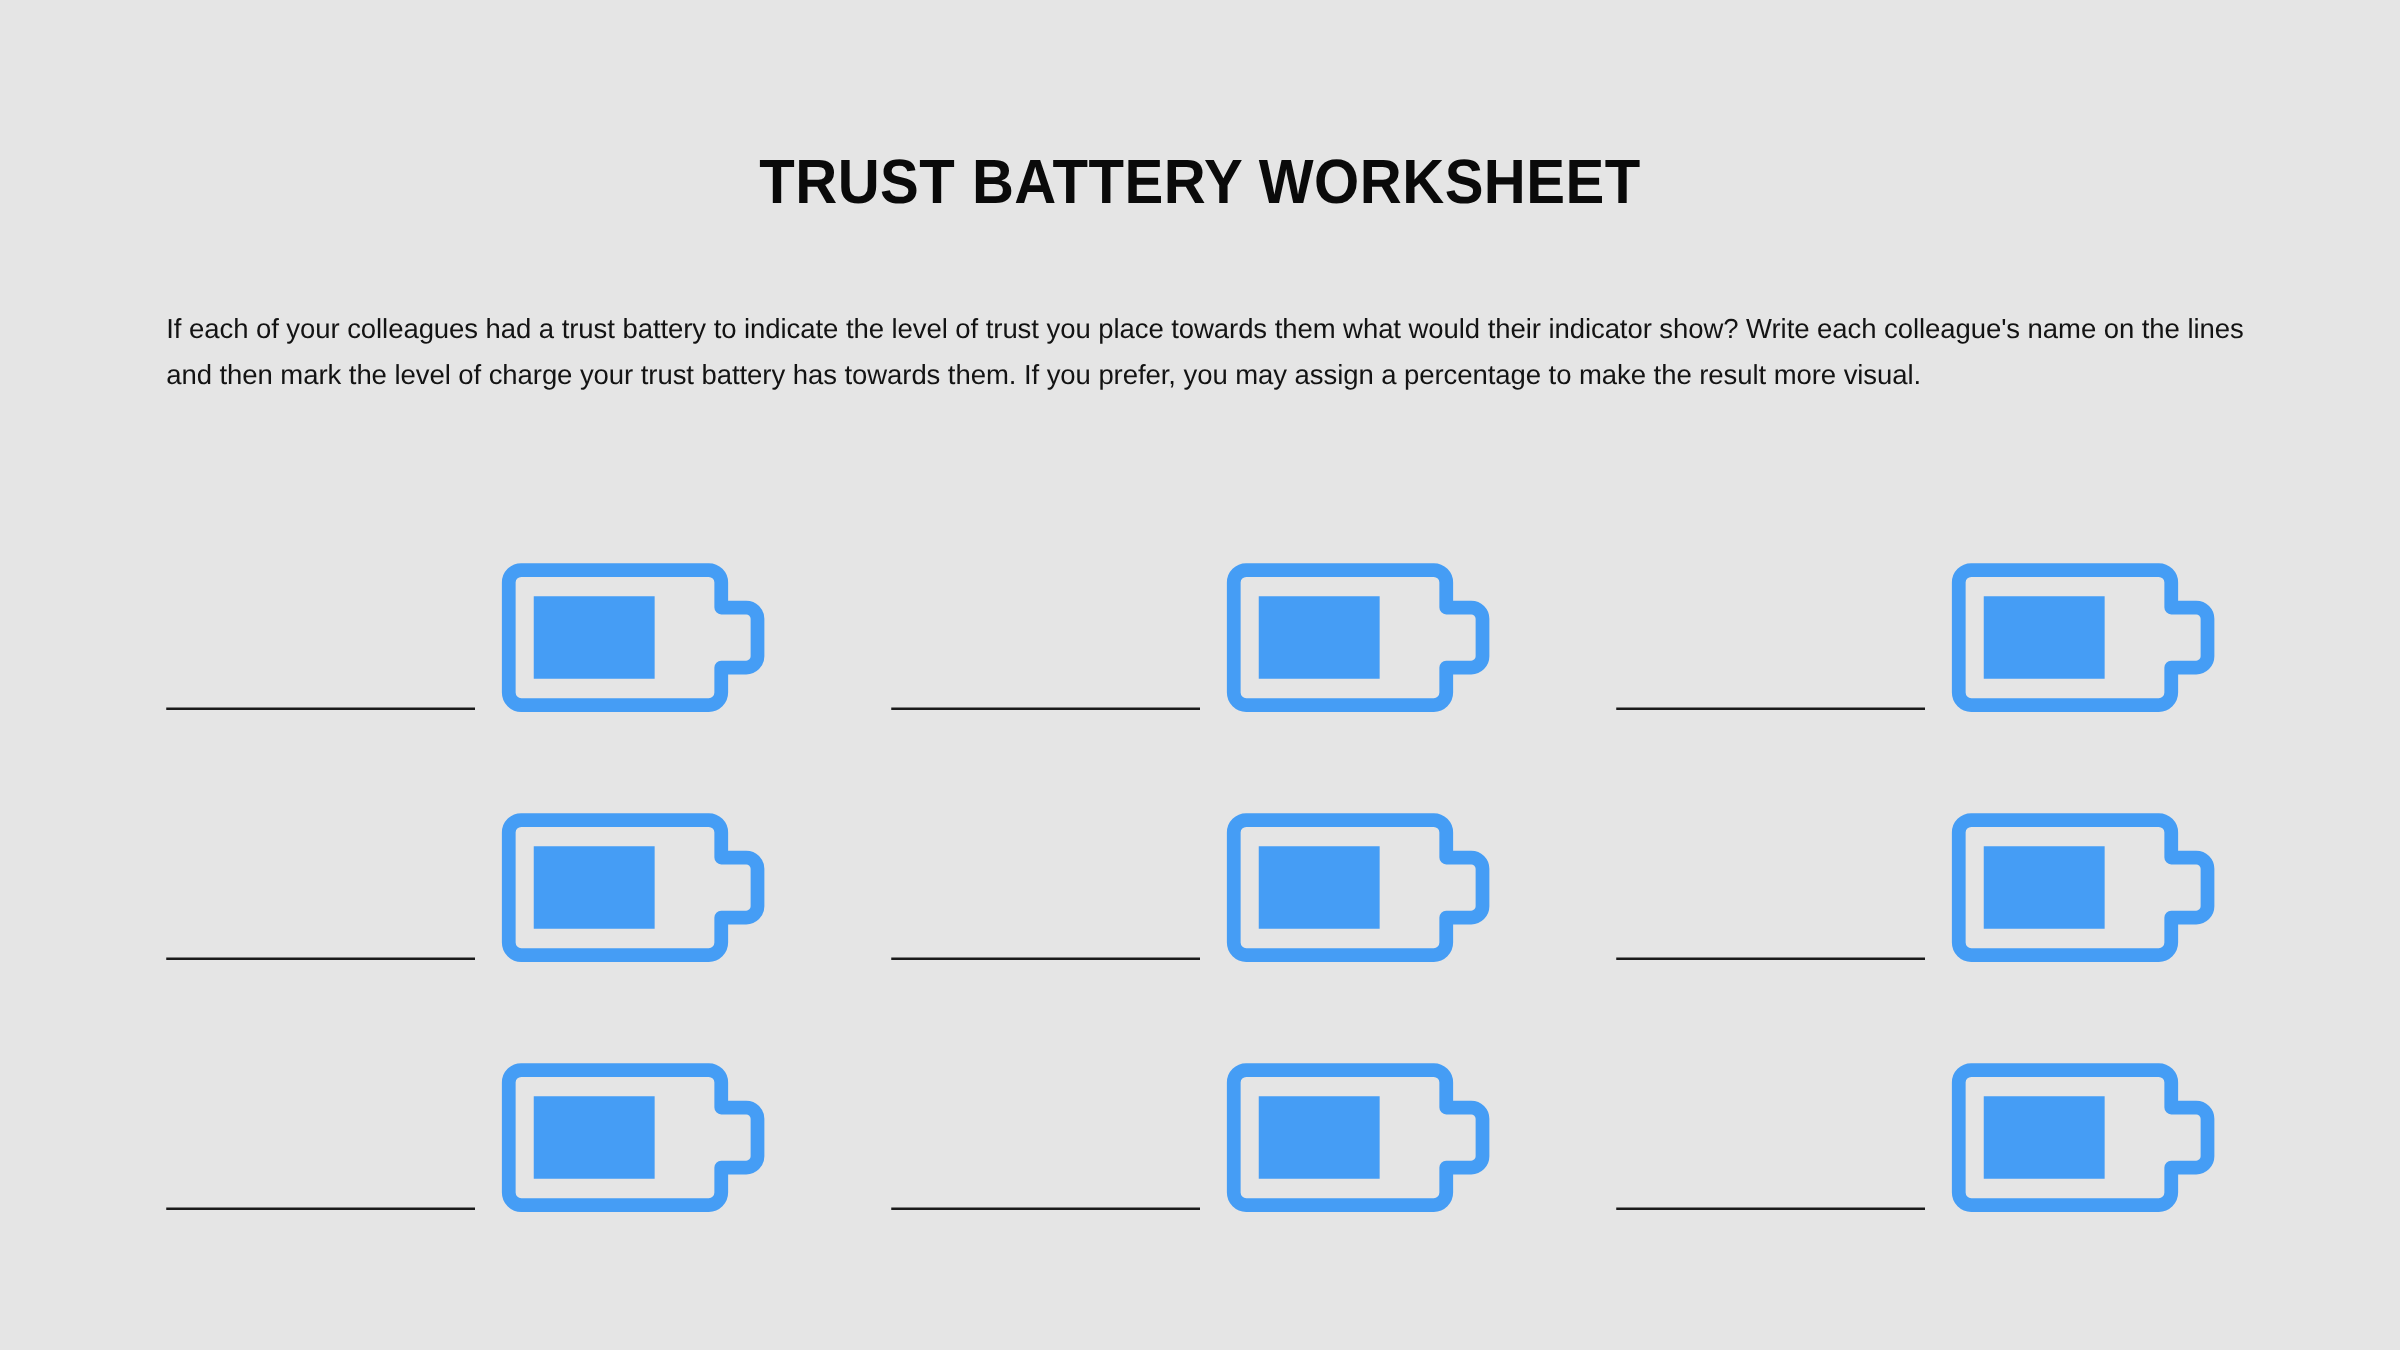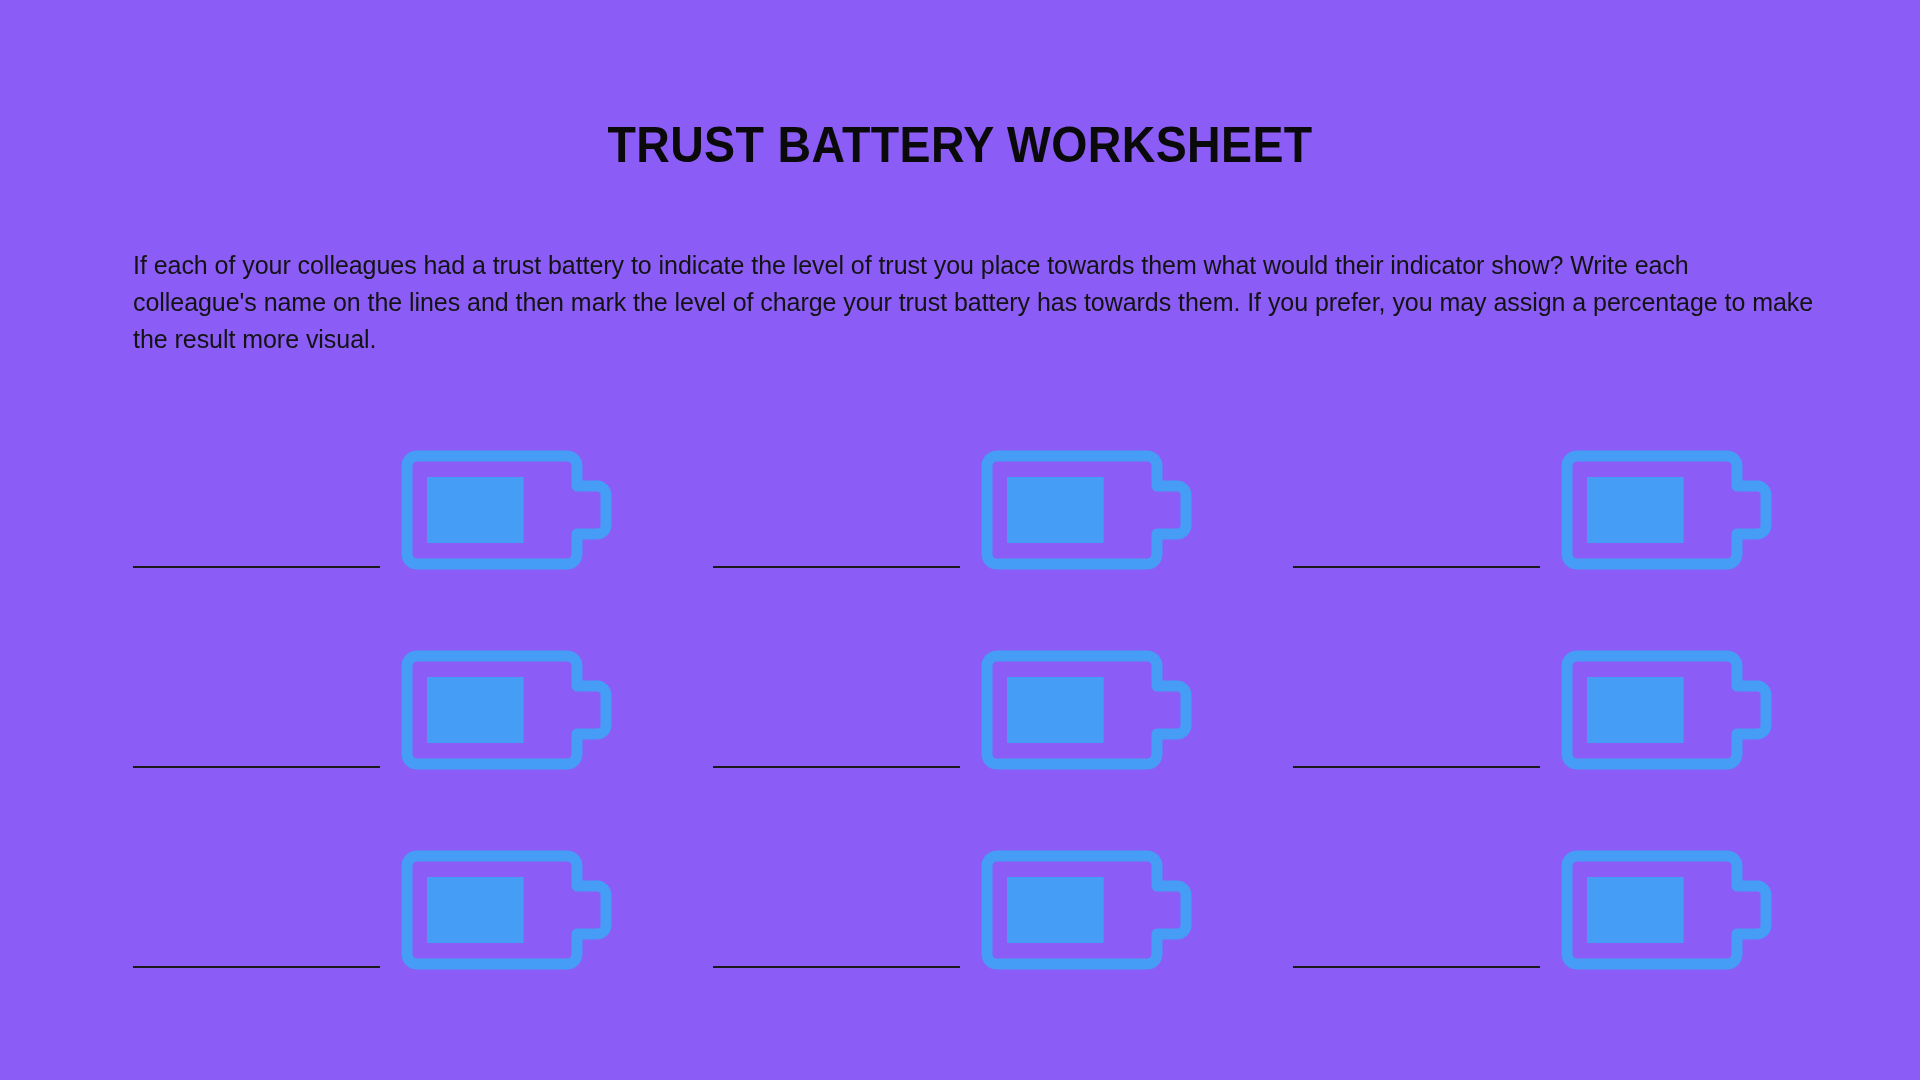--- a/index.html
+++ b/index.html
@@ -13,21 +13,21 @@
     height: 1080px;
     overflow: hidden;
     font-family: "Liberation Sans", "DejaVu Sans", sans-serif;
     color: #111111;
     position: relative;
   }
 
   .page {
     position: absolute;
     inset: 0;
-    background: #8b5cf6;
+    background: #e5e5e5;
   }
 
   
   .title {
     position: absolute;
     top: 82px;
     left: 0;
     width: 1920px;
     text-align: center;
     font-family: "Liberation Sans", "DejaVu Sans", sans-serif;
@@ -42,21 +42,21 @@
   }
 
   
   .intro {
     position: absolute;
     top: 222px;
     left: 133px;
     width: 1684px;
     font-family: "Liberation Sans", "DejaVu Sans", sans-serif;
     font-weight: 400;
-    font-size: 25px;
+    font-size: 22px;
     line-height: 37px;
     color: #131313;
     text-align: left;
     letter-spacing: -0.05px;
   }
 
   
   .grid {
     position: absolute;
     top: 418px;

